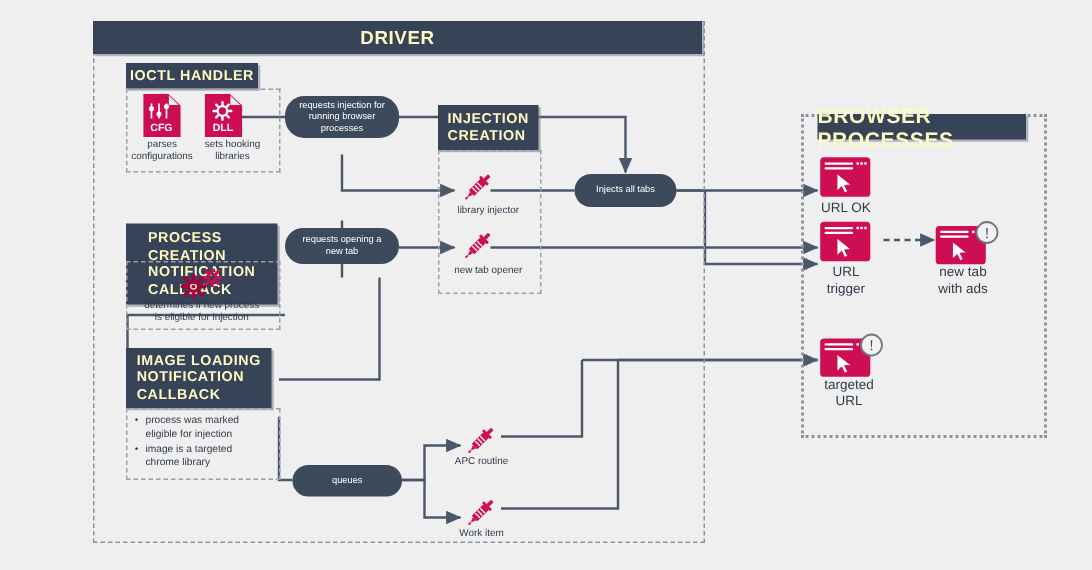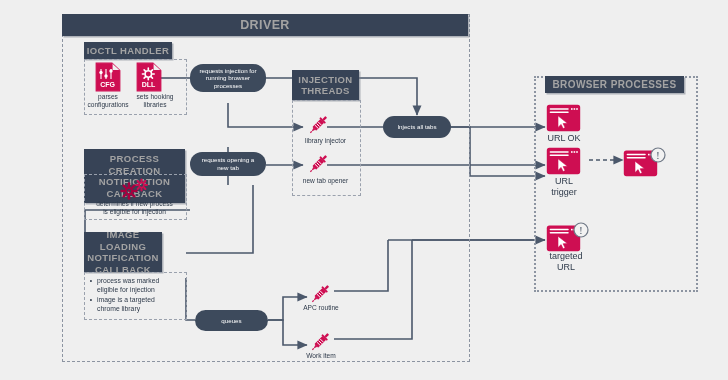--- a/index.html
+++ b/index.html
@@ -6,28 +6,28 @@
   body{
     width:728px;height:380px;background:#efefef;
     font-family:"Liberation Sans", sans-serif;
     overflow:hidden;position:relative;
   }
   #stage{position:absolute;left:0;top:0;width:728px;height:380px;}
   .abs{position:absolute;}
 
   
   .hdr{
-    background:#374356;color:#a3a3a3;font-weight:bold;
+    background:#374356;color:#fef9c3;font-weight:bold;
     display:flex;align-items:center;justify-content:center;
-    text-align:center;letter-spacing:.4px;
+    text-align:left;letter-spacing:.4px;
     box-shadow:1.5px 1.5px 0 rgba(120,128,140,.55);
   }
   .hdr-driver{font-size:12.5px;}
   .hdr-sec{font-size:9.5px;line-height:11.5px;}
-  .hdr-browser{font-size:10px;}
+  .hdr-browser{font-size:14px;}
 
   
   .dash{border:1px dashed #8c94a1;background:transparent;}
   .dash-thin{border:1px dashed #9aa1ad;}
 
   
   .pill{
     background:#3d4a5c;color:#fff;border-radius:13px;
     display:flex;align-items:center;justify-content:center;
     text-align:center;font-size:6.2px;line-height:7.6px;
@@ -196,42 +196,42 @@
             <line x1="-5.3" y1="5.3" x2="-3.6" y2="3.6"></line>
         </g>
       </g>
     </svg>
   </div>
   <div class="abs cap cap-sm" style="left:86px;top:200px;width:97px;">
     <span style="white-space:pre-line;">determines if new process
 is eligible for injection</span>
   </div>
 
-  <div class="abs hdr hdr-sec" style="left:84px;top:232px;width:78px;height:40px;flex-direction:column;">
+  <div class="abs hdr hdr-sec" style="left:84px;top:232px;width:97px;height:40px;flex-direction:column;">
     <span style="white-space:pre-line;">IMAGE LOADING
 NOTIFICATION
 CALLBACK</span>
   </div>
   <div class="abs dash-thin" style="left:84px;top:272px;width:101px;height:46px;"></div>
   <div class="abs bullets" style="left:89px;top:276px;width:95px;">
     <div>
       <span class="bu">•</span>
       <span style="white-space:pre-line;">process was marked
 eligible for injection</span>
     </div>
     <div style="margin-top:1px;">
       <span class="bu">•</span>
       <span style="white-space:pre-line;">image is a targeted
 chrome library</span>
     </div>
   </div>
 
   <div class="abs hdr hdr-sec" style="left:292px;top:70px;width:67px;height:30px;flex-direction:column;">
     <span style="white-space:pre-line;">INJECTION
-THREADS</span>
+CREATION</span>
   </div>
   <div class="abs dash-thin" style="left:292px;top:100px;width:67px;height:94px;"></div>
 
   <div class="abs" style="left:306px;top:112px;width:24px;height:24px;">
     <svg viewBox="0 0 24 24" width="24" height="24">
       <g transform="rotate(-45 12 12)">
         <rect x="6" y="10.2" width="11.2" height="5.2" rx="0.6" fill="#ce0e52"></rect>
         <g stroke="#fff" stroke-width="0.9">
             <line x1="9" y1="10.6" x2="9" y2="15"></line>
             <line x1="11.3" y1="10.6" x2="11.3" y2="15"></line>
@@ -374,20 +374,24 @@
       </g>
       <g fill="#fff">
           <rect x="25" y="6.8" width="1.6" height="1.6"></rect>
           <rect x="27.6" y="6.8" width="1.6" height="1.6"></rect>
         </g>
       <path d="M12,14.2 L12,25.6 L15.1,22.6 L17.1,26.8 L19.1,25.8 L17.1,21.8 L21.4,21.5 Z" fill="#fff" stroke="#ce0e52" stroke-width="0.6"></path>
       <circle cx="35" cy="8" r="7" fill="#f2f2f2" stroke="#6f7886" stroke-width="1.2"></circle>
       <text x="35" y="11.6" font-family="Liberation Serif, serif" font-size="10" fill="#3d4a5c" text-anchor="middle">!</text>
     </svg>
   </div>
+  <div class="abs cap cap-lg" style="left:612px;top:176px;width:60px;">
+    <span style="white-space:pre-line;">new tab
+with ads</span>
+  </div>
 
   <div class="abs" style="left:546px;top:222px;width:44px;height:30px;">
     <svg viewBox="0 0 44 30" width="44" height="30">
       <rect x="0.8" y="3.6" width="33.4" height="25.6" rx="2.6" fill="#ce0e52"></rect>
       <g stroke="#fff" stroke-width="1.5" stroke-linecap="round">
         <line x1="4.4" y1="7.6" x2="22" y2="7.6"></line>
           <line x1="4.4" y1="10.8" x2="22" y2="10.8"></line>
       </g>
       <g fill="#fff">
           <rect x="25" y="6.8" width="1.6" height="1.6"></rect>

